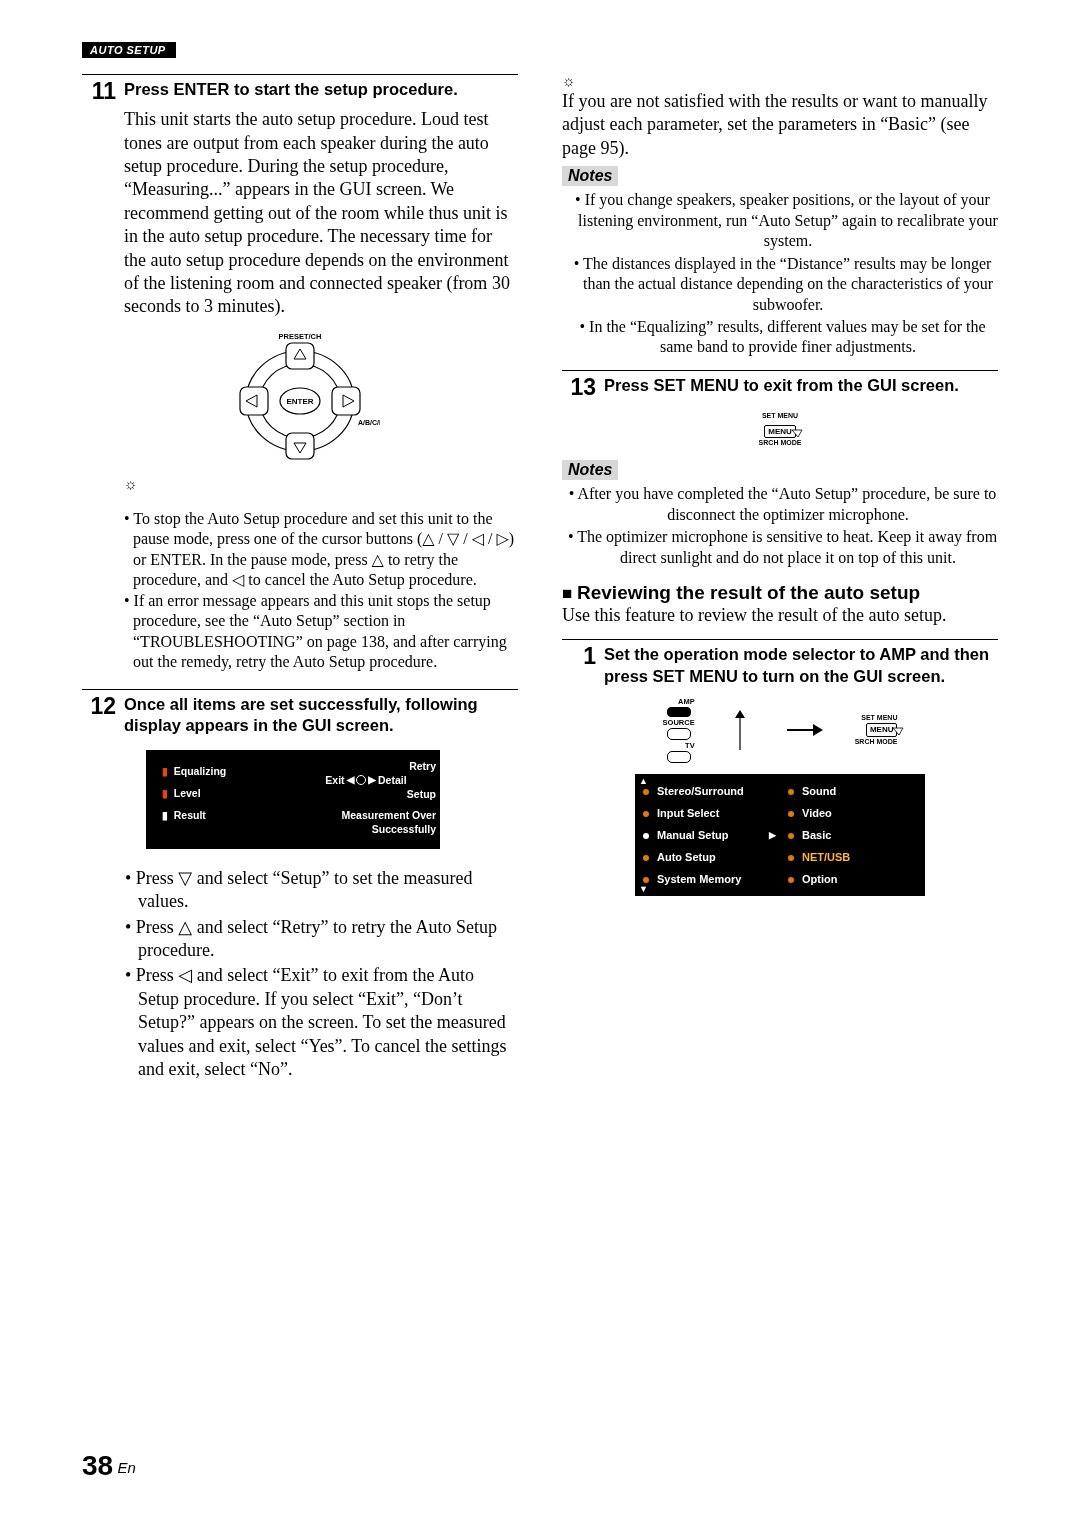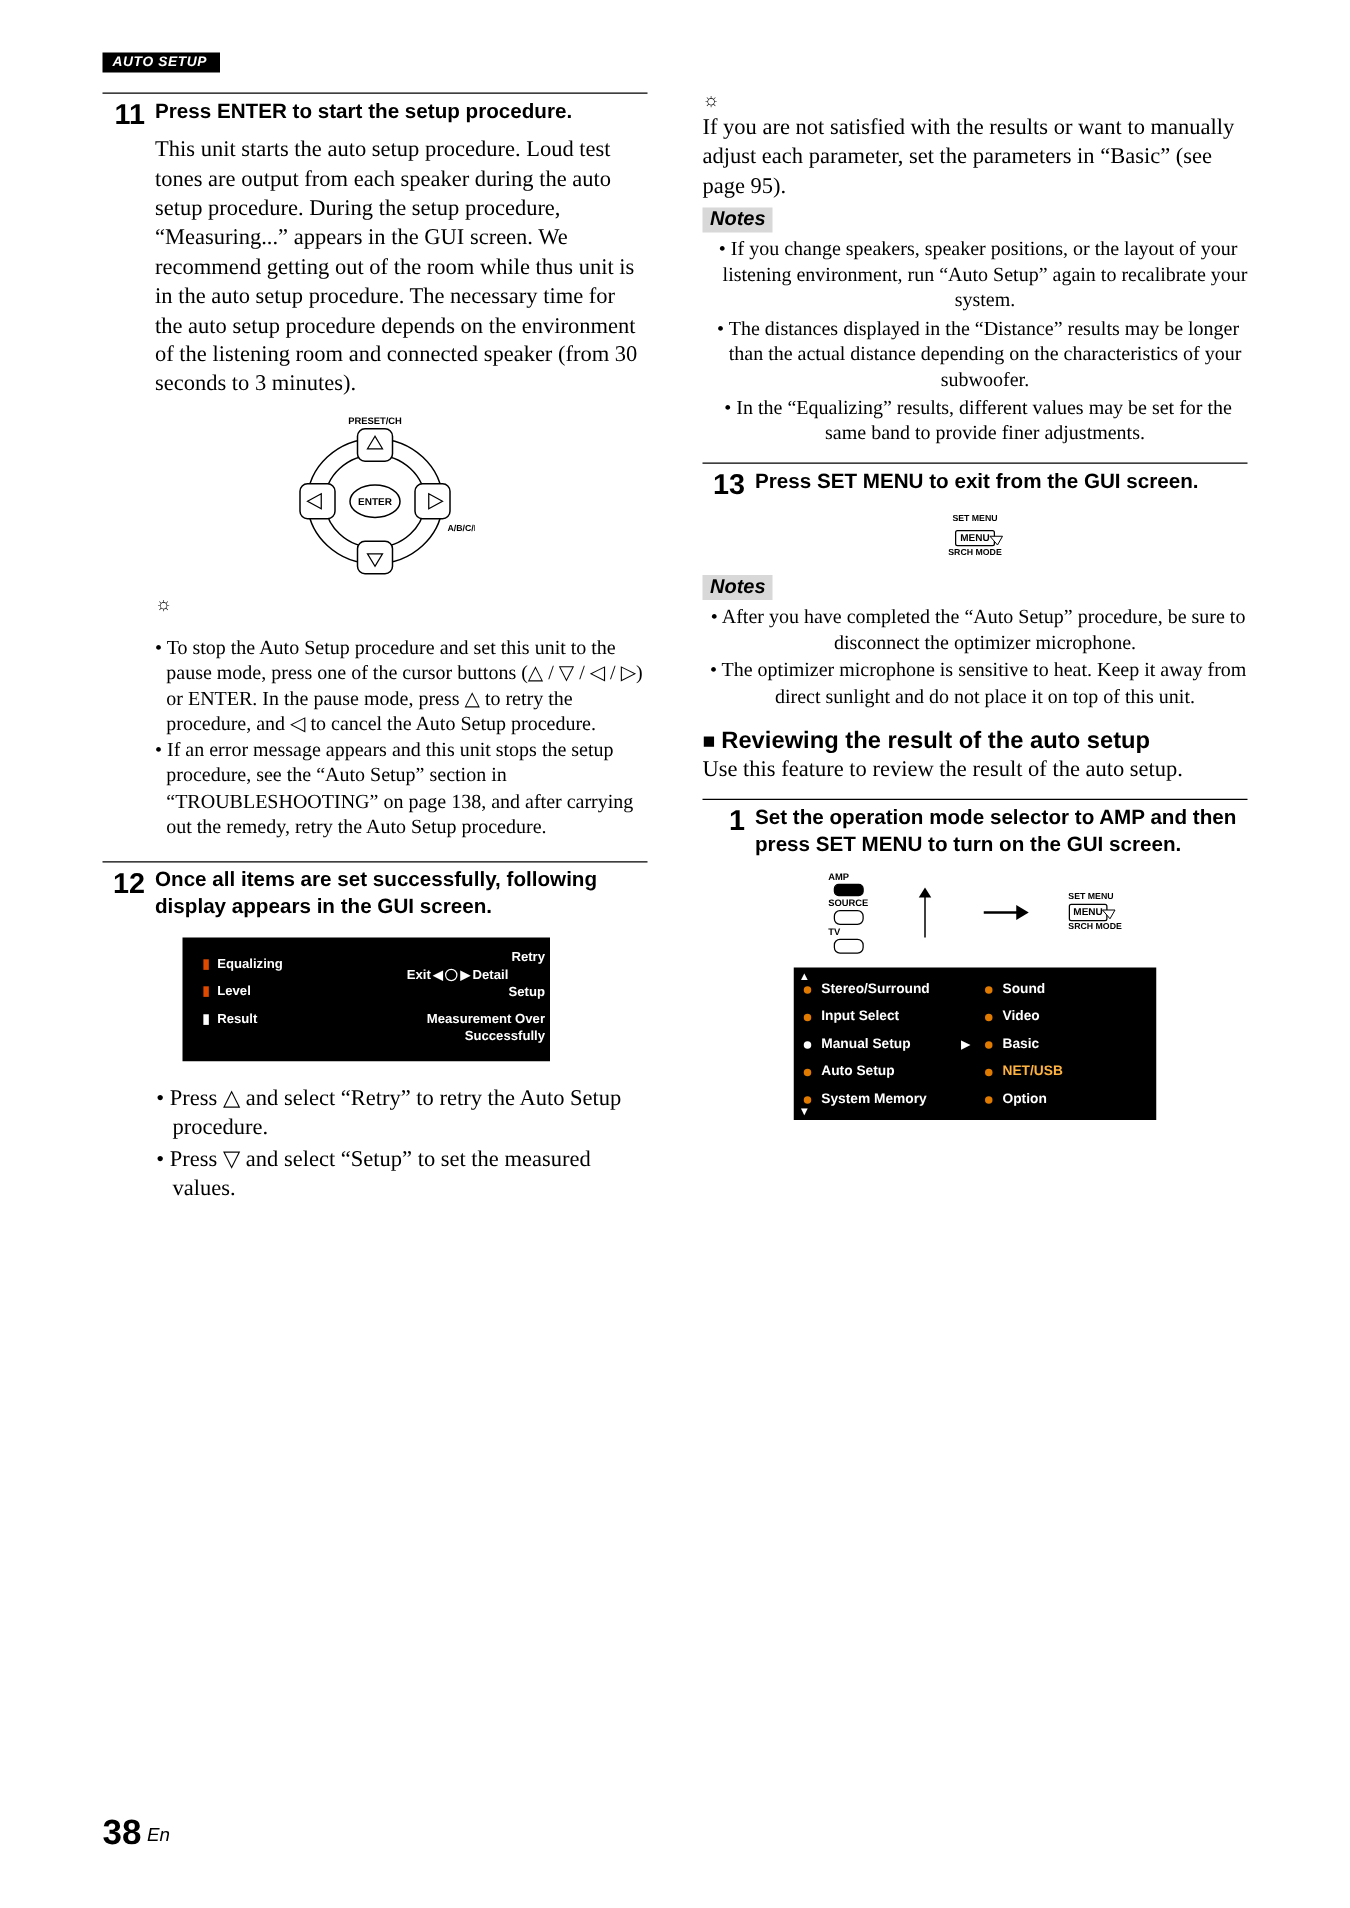--- a/index.html
+++ b/index.html
@@ -107,21 +107,21 @@
   .label-above { font-size:7px; font-family:Arial,sans-serif; font-weight:bold; display:block; margin-bottom:1px;}
   .label-below { font-size:7px; font-family:Arial,sans-serif; font-weight:bold; display:block; margin-top:1px;}
   .sec-heading {
     font-family: Arial, Helvetica, sans-serif;
     font-weight: bold;
     font-size: 19px;
   }
   .sec-heading::before { content: "■ "; font-size: 17px; }
   
   .rdiag { display:flex; justify-content:center; align-items:center; gap:30px; margin: 10px 0 10px 0;}
-  .selector { text-align:left; font-family:Arial,sans-serif; font-size:7.5px; font-weight:bold; line-height:1.2;}
+  .selector { text-align:right; font-family:Arial,sans-serif; font-size:7.5px; font-weight:bold; line-height:1.2;}
   .gui-menu {
     width: 290px; background:#000; color:#fff; margin: 6px auto 0 auto;
     font-family: Arial, Helvetica, sans-serif; font-size: 11px; font-weight: bold;
     padding: 6px 0; position:relative;
   }
   .gui-row { display:flex; }
   .gui-cell { width:50%; padding: 5px 10px 5px 22px; position:relative; }
   .gui-dot { position:absolute; left:8px; top:9px; width:6px; height:6px; border-radius:50%; background:#e07a00; }
   .gui-dot.sel { background:#fff; }
   .gui-hl { color:#ffb341; }
@@ -202,22 +202,23 @@
             <span style="width:8px;height:8px;border:1px solid #fff;border-radius:50%;display:inline-block;"></span>
             <span class="osd-arrow">▶</span>
             <span>Detail</span>
           </div>
           <div class="osd-setup">Setup</div>
           <div class="osd-msg"><span>Measurement Over</span><br><span>Successfully</span></div>
         </div>
       </div>
 
       <ul class="big-bullets">
+        <li>Press ▽ and select “Setup” to set the measured values.</li>
         <li>Press △ and select “Retry” to retry the Auto Setup procedure.</li>
-        <li>Press ▽ and select “Setup” to set the measured values.</li>
+        <li>Press ◁ and select “Exit” to exit from the Auto Setup procedure. If you select “Exit”, “Don’t Setup?” appears on the screen. To set the measured values and exit, select “Yes”. To cancel the settings and exit, select “No”.</li>
       </ul>
     </div>
 
     <div class="col">
       <div style="margin-top:6px;"><span class="tip-icon"></span></div>
       <div class="body-text-nopad">If you are not satisfied with the results or want to manually adjust each parameter, set the parameters in “Basic” (see page 95).</div>
 
       <div class="notes-label">Notes</div>
       <ul class="notes-list">
         <li>If you change speakers, speaker positions, or the layout of your listening environment, run “Auto Setup” again to recalibrate your system.</li>

